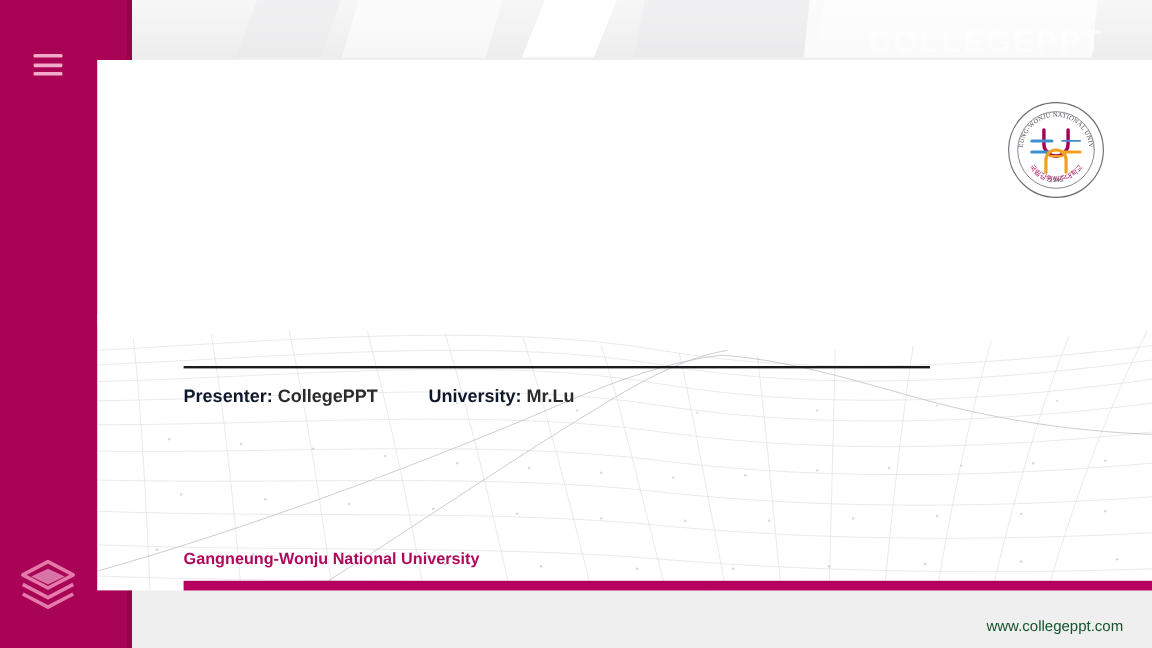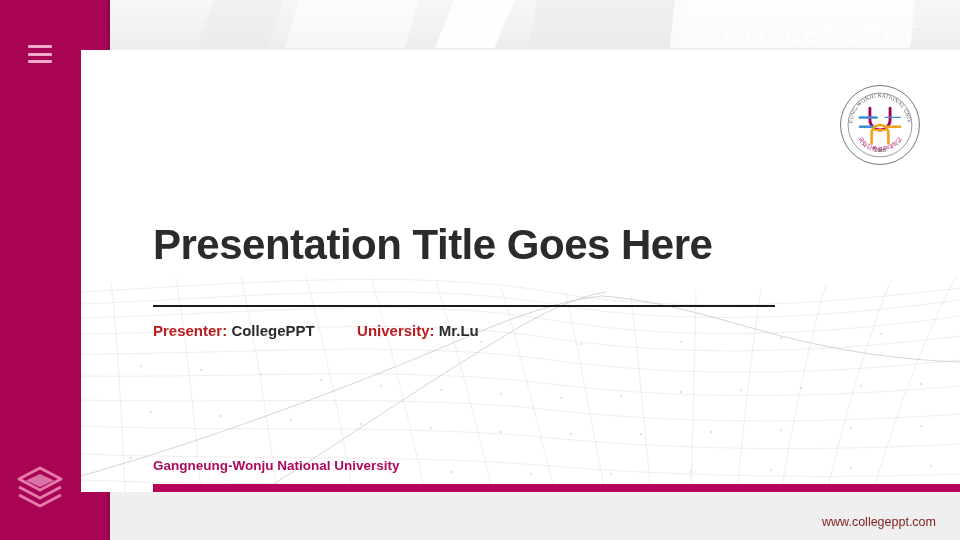--- a/index.html
+++ b/index.html
@@ -64,32 +64,32 @@
     position:absolute;left:72px;top:172px;width:760px;
     font-size:42px;font-weight:bold;color:#2b2b2b;letter-spacing:-.5px;
     line-height:1.1;white-space:nowrap;
   }
   #rule{position:absolute;left:72px;top:255px;width:622px;height:2px;background:#1b1b1b;}
 
   #byline{
     position:absolute;left:72px;top:272px;
     font-size:15px;font-weight:bold;color:#2b2b2b;white-space:nowrap;
   }
-  #byline .lbl{color:#b91c1c;}
+  #byline .lbl{color:#0f172a;}
   #byline .gap{display:inline-block;width:34px;}
 
   #univ{
     position:absolute;left:72px;top:408px;
     font-size:13.5px;font-weight:bold;color:#b0085c;white-space:nowrap;
   }
   #bottombar{position:absolute;left:72px;top:434px;width:807px;height:9px;background:#b5005e;}
 
   #url{
     position:absolute;right:24px;bottom:11px;
-    font-size:12.5px;color:#7f1d1d;
+    font-size:12.5px;color:#14532d;
   }
 </style>
 </head>
 <body>
 
 <div id="page">
 
   <div id="header-band">
     <div class="swoosh s5"></div>
     <div class="swoosh s1"></div>
@@ -229,21 +229,20 @@
         <path d="M26,41 L46,41" stroke="#3f8fd0" stroke-width="3"></path>
         <path d="M26,52 L44,52" stroke="#3f8fd0" stroke-width="3"></path>
         <path d="M56,41 L74,41" stroke="#3f8fd0" stroke-width="1.6"></path>
         <path d="M56,52 L74,52" stroke="#f0a21e" stroke-width="3"></path>
         <path d="M40,72 L40,60 A10,10 0 0,1 60,60 L60,72" stroke="#f0a21e" stroke-width="3.2"></path>
         <path d="M44,56 L56,56" stroke="#f0a21e" stroke-width="2.2"></path>
       </g>
       <text x="50" y="82" font-size="6.5" fill="#55555c" text-anchor="middle" font-family="'Liberation Serif',serif">1946</text>
     </svg>
 
-    <div id="title">Presentation Title Goes Here</div>
     <div id="rule"></div>
 
     <div id="byline">
       <span class="lbl">Presenter:</span>
       <span>CollegePPT</span>
       <span class="gap"></span>
       <span class="lbl">University:</span>
       <span>Mr.Lu</span>
     </div>
 

